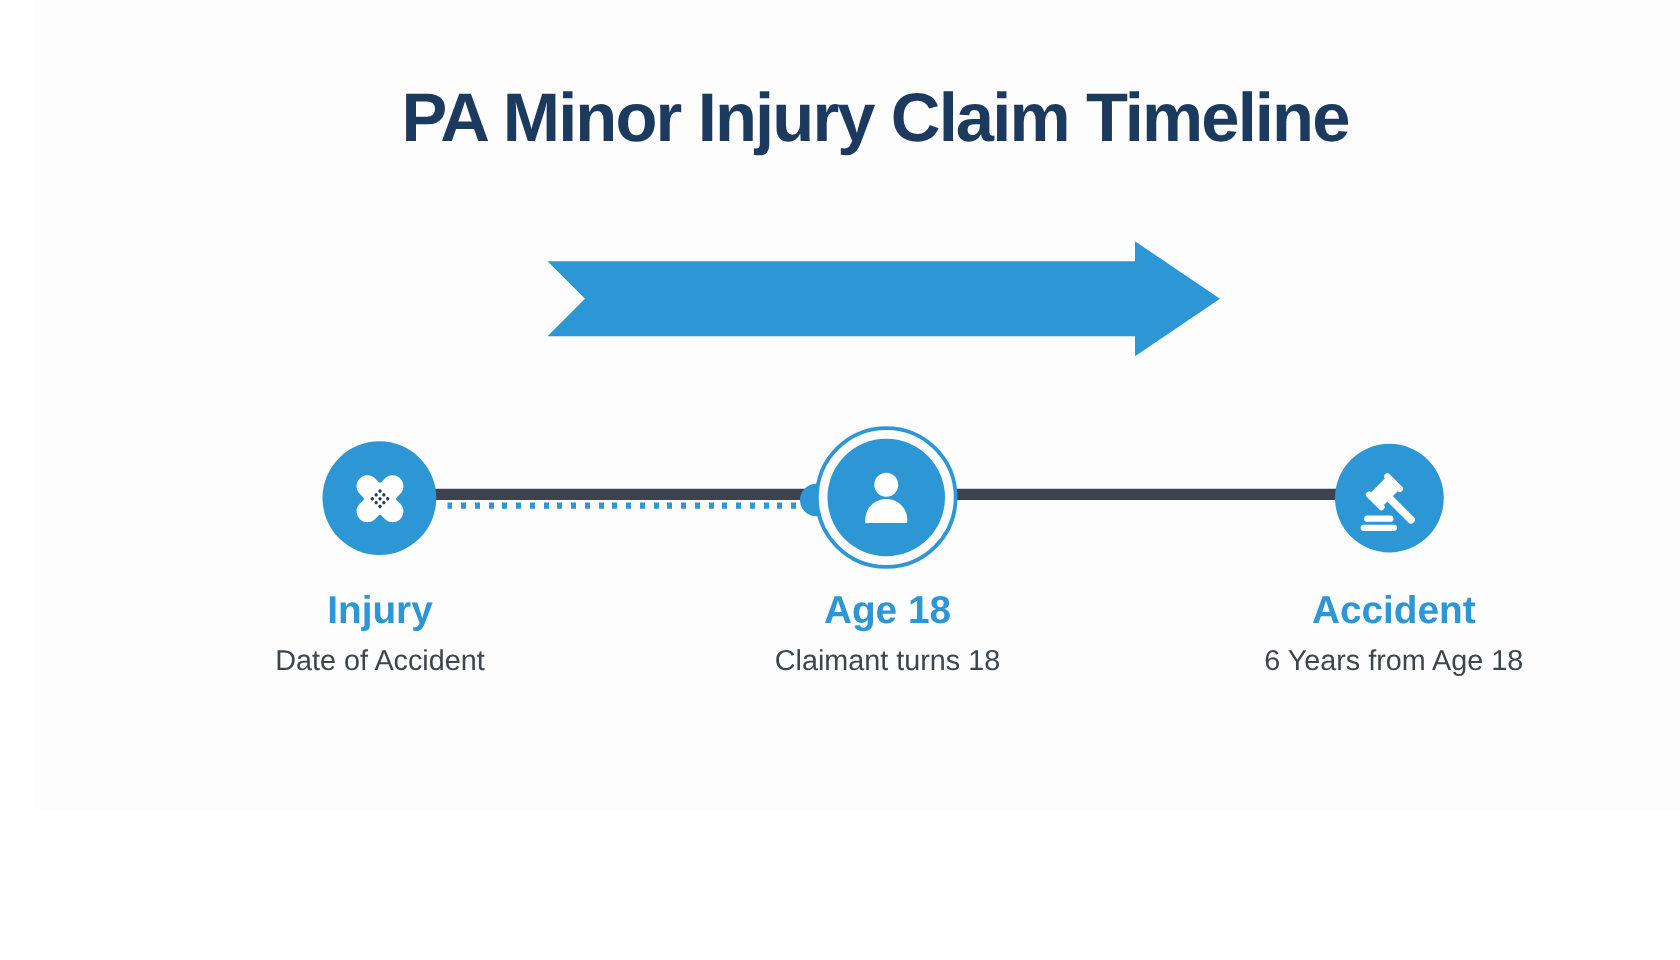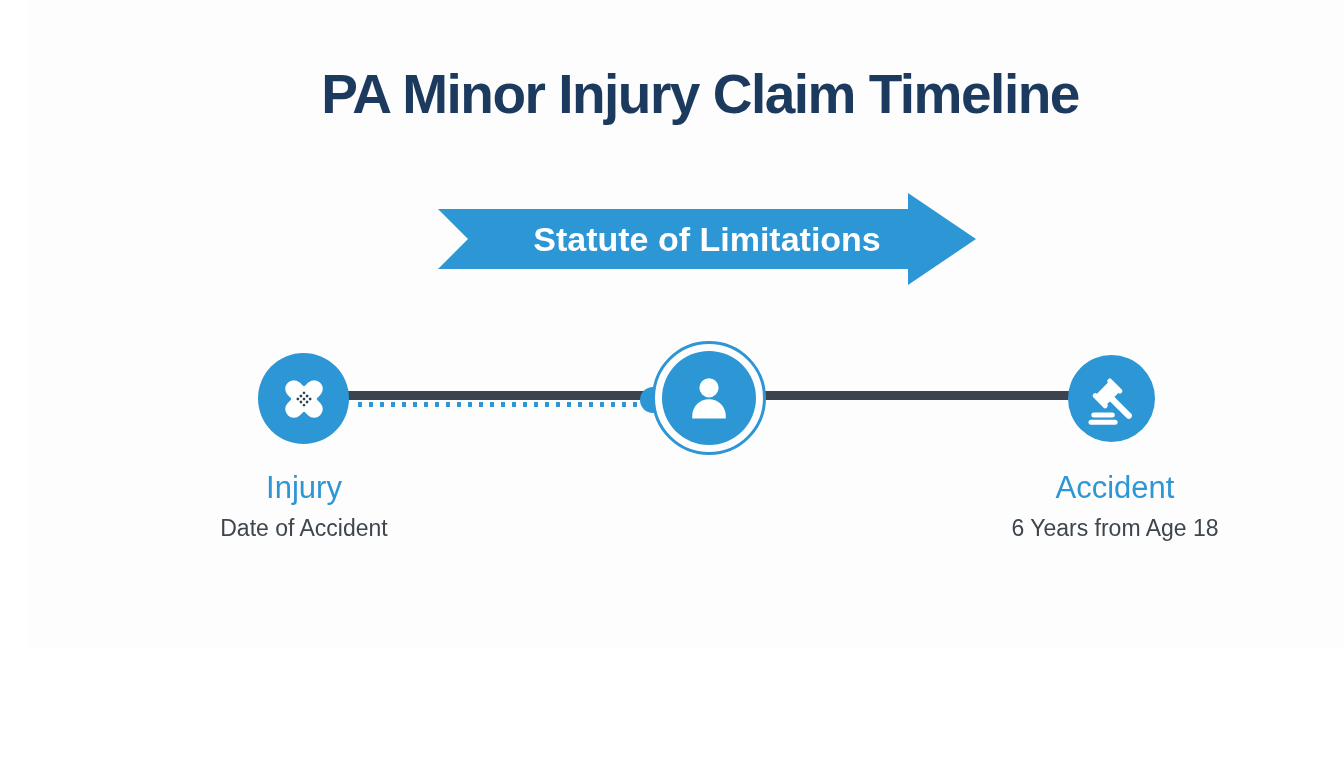--- a/index.html
+++ b/index.html
@@ -114,21 +114,21 @@
   
   .event-text {
     position: absolute;
     transform: translateX(-50%);
     text-align: center;
     white-space: nowrap;
     z-index: 4;
   }
   .event-label {
     font-size: 31px;
-    font-weight: 400;
+    font-weight: 700;
     color: #2d96d4;
     line-height: 36px;
   }
   .event-sub {
     margin-top: 8px;
     font-size: 23px;
     font-weight: 400;
     color: #3e454c;
     line-height: 28px;
     text-align: right;
@@ -141,21 +141,20 @@
 <body>
 
 <div class="stage">
 
   <div class="title">PA Minor Injury Claim Timeline</div>
 
   <div class="banner">
     <svg width="538" height="92" viewBox="0 0 538 92">
       <polygon points="0,16 470,16 470,0 538,46 470,92 470,76 0,76 30,46" fill="#2d96d4"></polygon>
     </svg>
-    <div class="banner-label">Statute of Limitations</div>
   </div>
 
   <div class="bar bar-1"></div>
   <div class="tick-strip"></div>
   <div class="bar bar-2"></div>
   <div class="dot junction-dot"></div>
   <div class="dot trail-dot-1"></div>
   <div class="dot trail-dot-2"></div>
   <div class="dot trail-dot-3"></div>
 
@@ -208,18 +207,22 @@
         <rect x="13" y="74" width="42" height="9" rx="4.5"></rect>
         <rect x="8" y="87" width="52" height="9" rx="4.5"></rect>
       </g>
     </svg>
   </div>
 
   <div class="event-text ev-1">
     <div class="event-label">Injury</div>
     <div class="event-sub">Date of Accident</div>
   </div>
+  <div class="event-text ev-2">
+    <div class="event-label">Age 18</div>
+    <div class="event-sub">Claimant turns 18</div>
+  </div>
   <div class="event-text ev-3">
     <div class="event-label">Accident</div>
     <div class="event-sub">6 Years from Age 18</div>
   </div>
 
 </div>
 
 </body></html>

